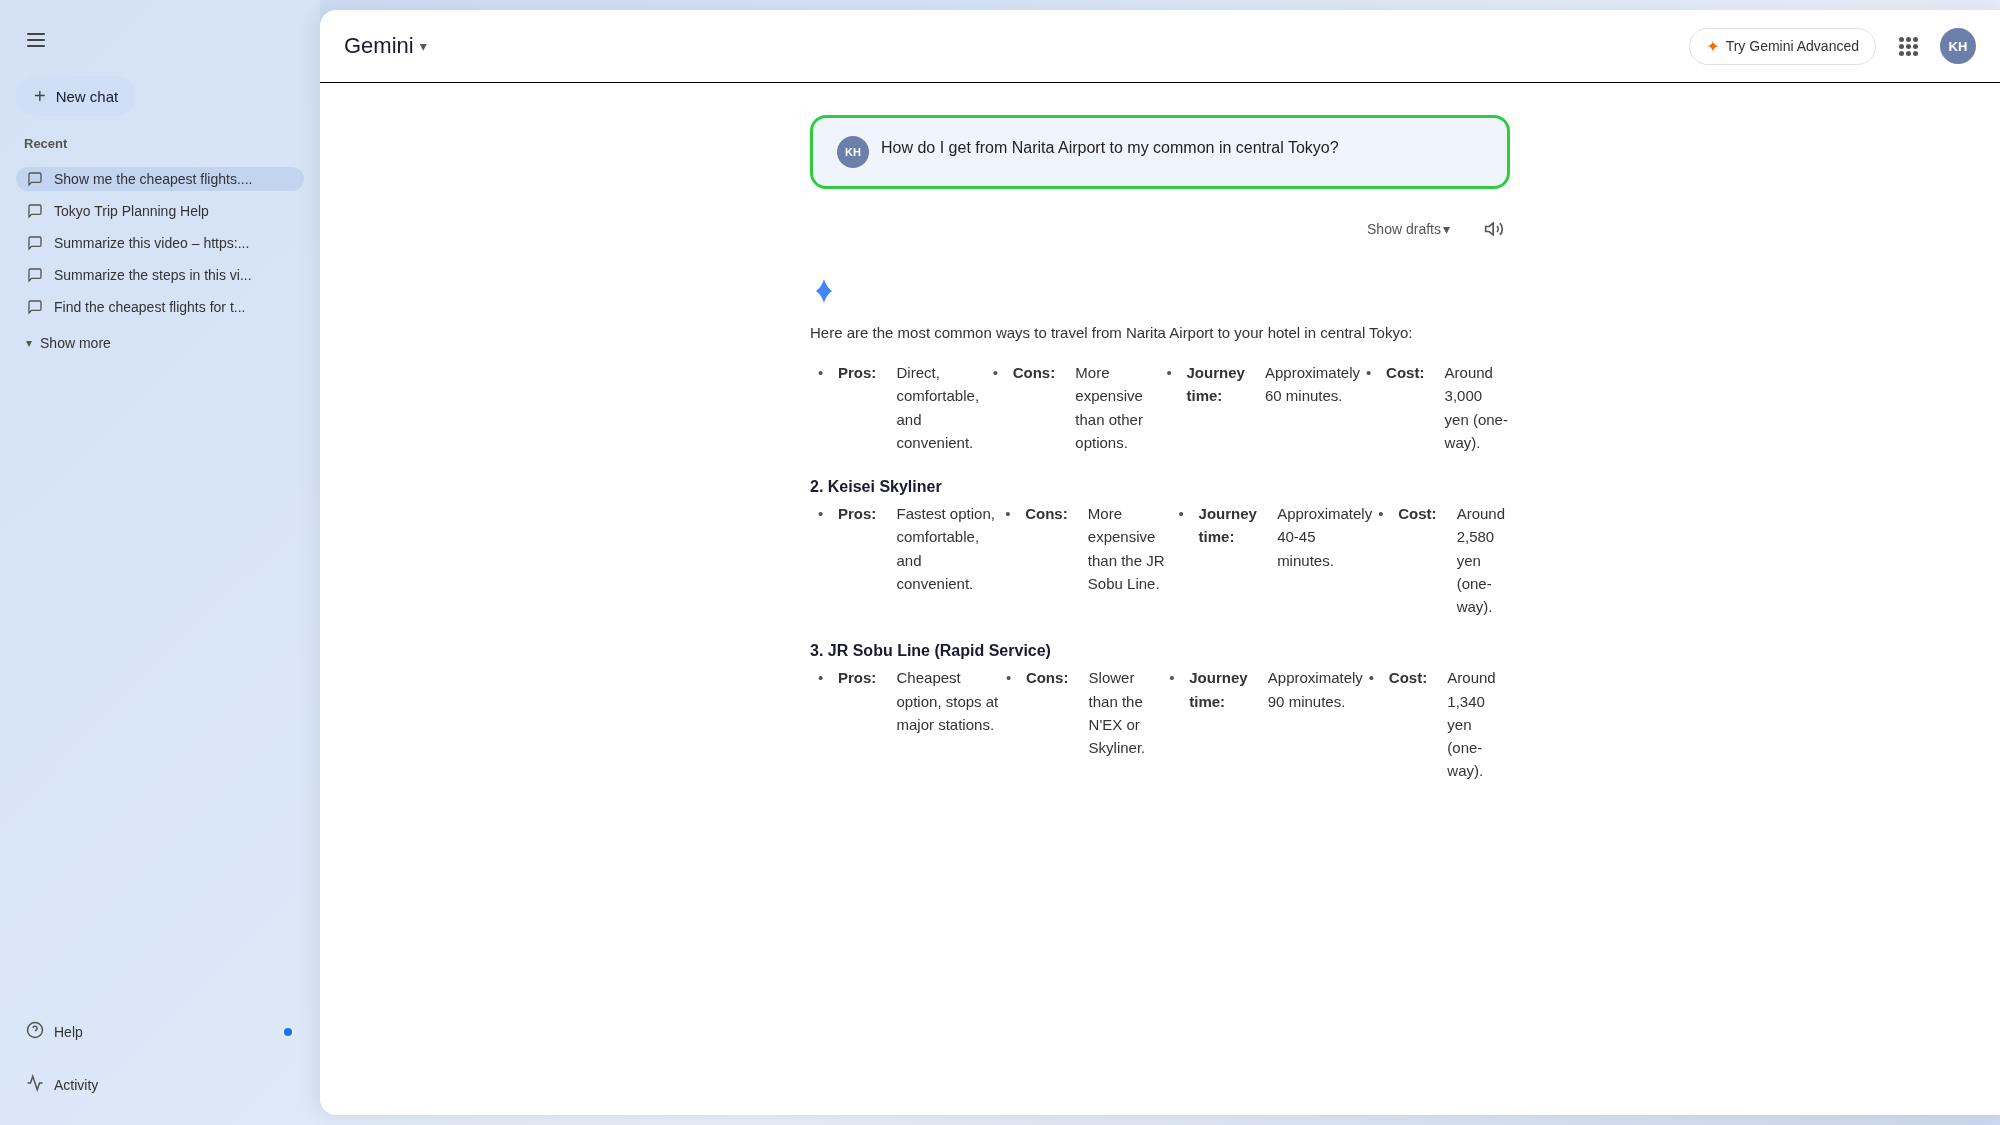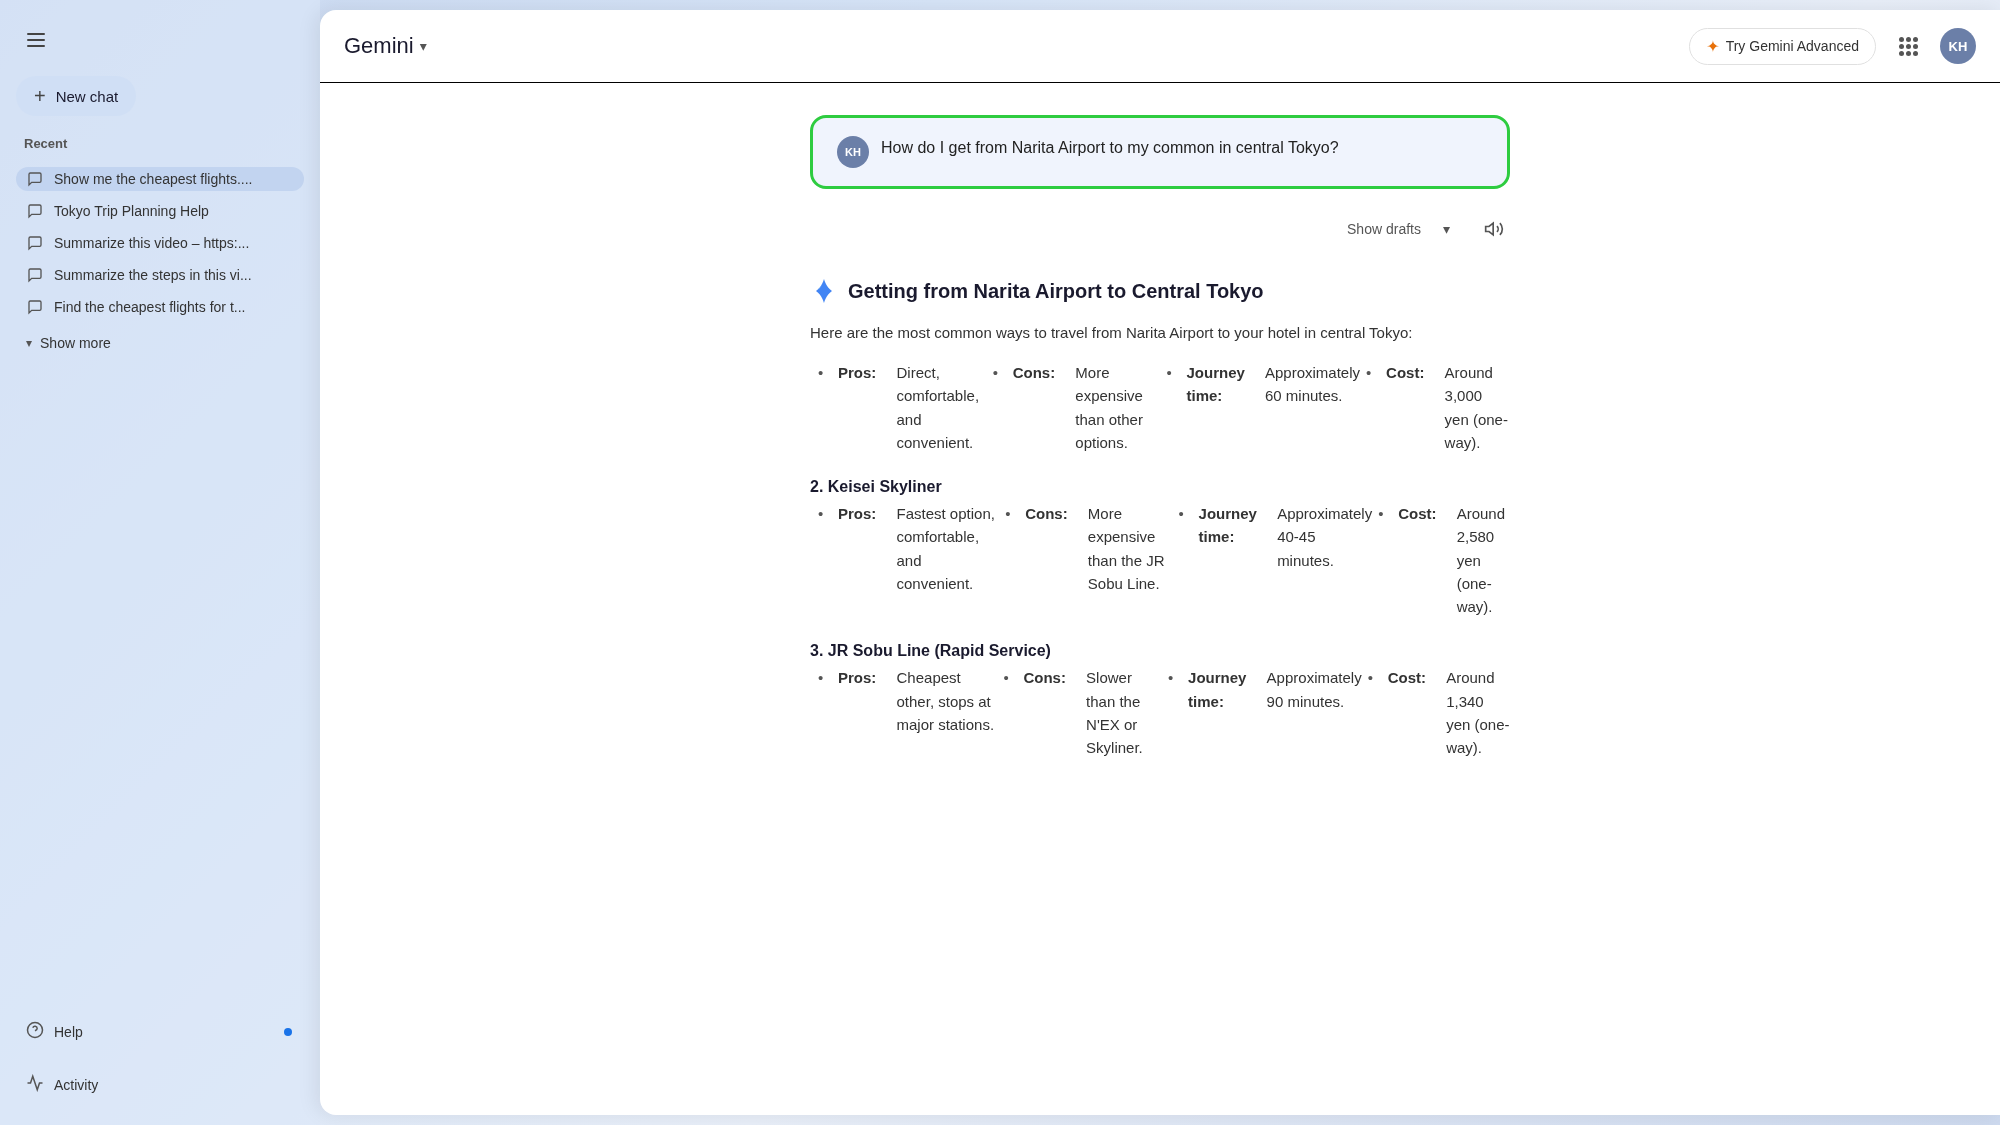--- a/index.html
+++ b/index.html
@@ -326,21 +326,21 @@
       gap: 16px;
       padding: 0 0 8px 0;
       max-width: 700px;
       margin: 0 auto;
       width: 100%;
     }
 
     .show-drafts-btn {
       display: flex;
       align-items: center;
-      gap: 22px;
+      gap: 2px;
       padding: 6px 12px;
       border-radius: 16px;
       border: none;
       background: transparent;
       cursor: pointer;
       font-size: 14px;
       color: #555;
     }
 
     .sound-icon-btn {
@@ -571,21 +571,20 @@
             </svg>
         </button>
       </div>
 
       <div class="ai-response">
         <div class="ai-response-header">
           <svg class="sparkle-svg" viewBox="0 0 28 28" fill="none" xmlns="http://www.w3.org/2000/svg">
             <path d="M14 2 C14 2, 16 10, 22 14 C16 18, 14 26, 14 26 C14 26, 12 18, 6 14 C12 10, 14 2, 14 2Z" fill="#4285f4"></path>
             <path d="M14 2 C14 2, 13 9, 8 12 C11 13.5, 14 2, 14 2Z" fill="#7ab4f5" opacity="0.6"></path>
           </svg>
-          <span class="ai-response-title">Getting from Narita Airport to Central Tokyo</span>
         </div>
 
         <p class="ai-intro">Here are the most common ways to travel from Narita Airport to your hotel in central Tokyo:</p>
 
         <div>
           <ul class="bullet-list">
             <li><strong>Pros:</strong>&nbsp;<span>Direct, comfortable, and convenient.</span></li>
             <li><strong>Cons:</strong>&nbsp;<span>More expensive than other options.</span></li>
             <li><strong>Journey time:</strong>&nbsp;<span>Approximately 60 minutes.</span></li>
             <li><strong>Cost:</strong>&nbsp;<span>Around 3,000 yen (one-way).</span></li>
@@ -598,21 +597,21 @@
             <li><strong>Pros:</strong>&nbsp;<span>Fastest option, comfortable, and convenient.</span></li>
             <li><strong>Cons:</strong>&nbsp;<span>More expensive than the JR Sobu Line.</span></li>
             <li><strong>Journey time:</strong>&nbsp;<span>Approximately 40-45 minutes.</span></li>
             <li><strong>Cost:</strong>&nbsp;<span>Around 2,580 yen (one-way).</span></li>
           </ul>
         </div>
 
         <div>
           <div class="section-title">3. JR Sobu Line (Rapid Service)</div>
           <ul class="bullet-list">
-            <li><strong>Pros:</strong>&nbsp;<span>Cheapest other, stops at major stations.</span></li>
+            <li><strong>Pros:</strong>&nbsp;<span>Cheapest option, stops at major stations.</span></li>
             <li><strong>Cons:</strong>&nbsp;<span>Slower than the N'EX or Skyliner.</span></li>
             <li><strong>Journey time:</strong>&nbsp;<span>Approximately 90 minutes.</span></li>
             <li><strong>Cost:</strong>&nbsp;<span>Around 1,340 yen (one-way).</span></li>
           </ul>
         </div>
 
       </div>
     </div>
   </div>
 </div>

